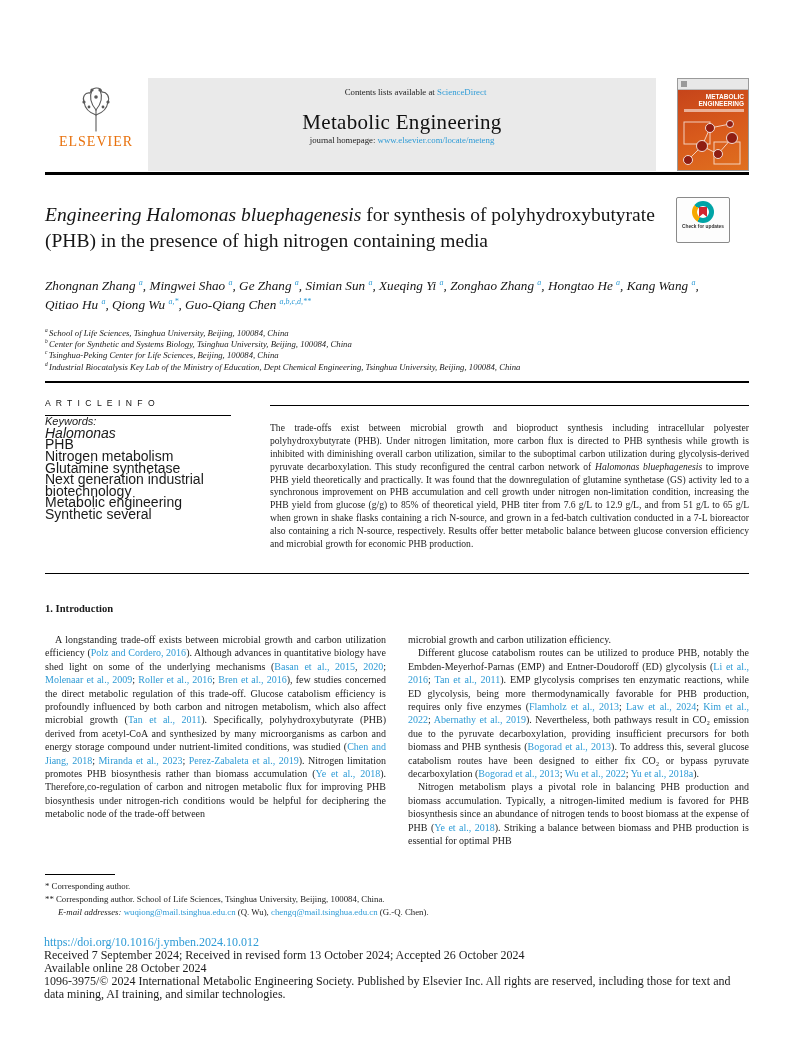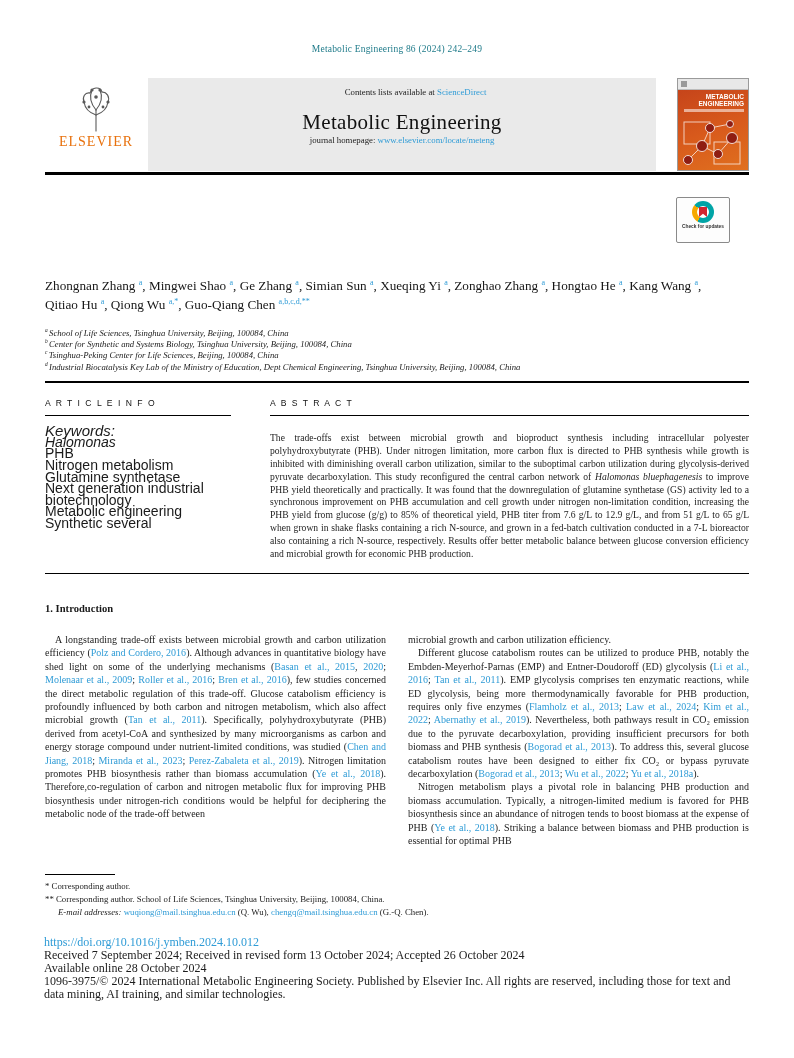--- a/index.html
+++ b/index.html
@@ -32,31 +32,31 @@
   .title{position:absolute;left:45px;top:202px;width:628px;font-size:19.5px;line-height:26px;color:#151515;}
   .badge{position:absolute;left:676px;top:197px;width:54px;height:46px;border:1.5px solid #8a8a8a;
          border-radius:2px;background:#fdfdfd;text-align:center;box-sizing:border-box;cursor:pointer;}
   .cm-circle{width:22px;height:22px;border-radius:50%;margin:3px auto 1px;
              background:conic-gradient(from 210deg,#f6a800 0 100deg,#00a4a6 100deg 360deg);position:relative;}
   .cm-circle:after{content:"";position:absolute;left:5px;top:5px;width:12px;height:12px;border-radius:50%;background:#fff;}
   .cm-flag{position:absolute;left:7px;top:6px;width:8px;height:10px;background:#d22630;z-index:2;
            clip-path:polygon(0 0,100% 0,100% 100%,50% 68%,0 100%);}
   .badge-label{font-family:"Liberation Sans",sans-serif;font-weight:bold;font-size:4.8px;line-height:5.6px;color:#333;}
   
-  .authors{position:absolute;left:45px;top:277px;width:688px;font-size:13.2px;line-height:18.5px;color:#151515;}
+  .authors{position:absolute;left:45px;top:277px;width:688px;font-size:13.2px;line-height:18.5px;color:#151515;font-style:italic;}
   .authors sup{font-size:8px;}
   .affils{position:absolute;left:45px;top:328px;width:700px;font-size:8.7px;line-height:11.2px;}
   .affils .row{font-style:italic;}
   .rule1{position:absolute;left:45px;top:381px;width:704px;height:1.5px;background:#000;}
   
   .sec-head{font-family:"Liberation Sans",sans-serif;font-size:8.6px;letter-spacing:1.5px;color:#111;}
   .headrule{height:1.2px;background:#000;margin-top:7px;}
   .artinfo{position:absolute;left:45px;top:398px;width:192px;}
   .artinfo .headrule{width:186px;}
-  .kw-label{margin-top:9px;font-family:"Liberation Sans",sans-serif;font-size:15px;font-style:italic;line-height:11.6px;}
+  .kw-label{font-family:"Liberation Sans",sans-serif;font-size:11px;font-style:italic;line-height:11.6px;}
   .kw{font-family:Liberation Sans, sans-serif;font-size:14px;line-height:11.6px;}
   .abstract{position:absolute;left:270px;top:398px;width:479px;}
   .abs-text{margin-top:16px;font-size:9.6px;line-height:12.85px;text-align:justify;color:#1c1c1c;}
   .rule2{position:absolute;left:45px;top:573px;width:704px;height:1.1px;background:#000;}
   
   .intro-head{position:absolute;left:45px;top:603px;font-size:10.6px;font-weight:bold;}
   .col{position:absolute;top:633px;width:341px;font-size:10px;line-height:13.4px;text-align:justify;color:#1c1c1c;}
   .col-left{left:45px;}
   .col-right{left:408px;}
   .col p{margin:0;}
@@ -66,21 +66,20 @@
   .fn-rule{width:70px;height:1px;background:#000;margin-bottom:5px;}
   .fn{font-size:8.8px;line-height:13px;color:#1c1c1c;}
   .fn-email{padding-left:13px;}
   .footer{position:absolute;left:44px;top:936px;width:704px;font-size:12px;line-height:13px;color:#1c1c1c;}
 </style>
 </head>
 <body>
 
 <div class="page">
 
-  <div class="citation">Metabolic Engineering 86 (2024) 242–249</div>
 
   <div class="header">
     <div class="logo-block">
       <svg width="42" height="50" viewBox="0 0 42 50">
         <g stroke="#5a5a5a" fill="none" stroke-width="1.1" stroke-linecap="round">
           <path d="M21 48 V27"></path>
           <path d="M21 32 C15 30 10 26 9 19"></path>
           <path d="M21 32 C27 30 32 26 33 19"></path>
           <path d="M21 27 C16 21 14 14 17 7"></path>
           <path d="M21 27 C26 21 28 14 25 7"></path>
@@ -123,20 +122,21 @@
             <circle cx="52" cy="22" r="5.5"></circle>
           <circle cx="30" cy="12" r="4.5"></circle>
             <circle cx="50" cy="8" r="3.5"></circle>
         </g>
       </svg>
     </div>
   </div>
 
   <div class="thickrule"></div>
 
+  <div class="title"><span class="it">Engineering Halomonas bluephagenesis</span><span> for synthesis of polyhydroxybutyrate (PHB) in the presence of high nitrogen containing media</span></div>
 
   <div class="badge">
     <div class="cm-circle">
       <div class="cm-flag"></div>
     </div>
     <div class="badge-label">Check for updates</div>
   </div>
 
   <div class="authors"><span>Zhongnan Zhang </span><sup class="lnk">a</sup><span>, Mingwei Shao </span><sup class="lnk">a</sup><span>, Ge Zhang </span><sup class="lnk">a</sup><span>, Simian Sun </span><sup class="lnk">a</sup><span>, Xueqing Yi </span><sup class="lnk">a</sup><span>, Zonghao Zhang </span><sup class="lnk">a</sup><span>, Hongtao He </span><sup class="lnk">a</sup><span>, Kang Wang </span><sup class="lnk">a</sup><span>, Qitiao Hu </span><sup class="lnk">a</sup><span>, Qiong Wu </span><sup class="lnk">a,*</sup><span>, Guo-Qiang Chen </span><sup class="lnk">a,b,c,d,**</sup></div>
 
@@ -156,21 +156,20 @@
     <div class="kw it">Halomonas</div>
     <div class="kw">PHB</div>
     <div class="kw">Nitrogen metabolism</div>
     <div class="kw">Glutamine synthetase</div>
     <div class="kw">Next generation industrial biotechnology</div>
     <div class="kw">Metabolic engineering</div>
     <div class="kw">Synthetic several</div>
   </div>
 
   <div class="abstract">
-    <div class="sec-head">A B S T R A C T</div>
     <div class="headrule"></div>
     <div class="abs-text"><span>The trade-offs exist between microbial growth and bioproduct synthesis including intracellular polyester polyhydroxybutyrate (PHB). Under nitrogen limitation, more carbon flux is directed to PHB synthesis while growth is inhibited with diminishing overall carbon utilization, similar to the suboptimal carbon utilization during glycolysis-derived pyruvate decarboxylation. This study reconfigured the central carbon network of </span><span class="it">Halomonas bluephagenesis</span><span> to improve PHB yield theoretically and practically. It was found that the downregulation of glutamine synthetase (GS) activity led to a synchronous improvement on PHB accumulation and cell growth under nitrogen non-limitation condition, increasing the PHB yield from glucose (g/g) to 85% of theoretical yield, PHB titer from 7.6 g/L to 12.9 g/L, and from 51 g/L to 65 g/L when grown in shake flasks containing a rich N-source, and grown in a fed-batch cultivation conducted in a 7-L bioreactor also containing a rich N-source, respectively. Results offer better metabolic balance between glucose conversion efficiency and microbial growth for economic PHB production.</span></div>
   </div>
 
   <div class="rule2"></div>
 
   <div class="intro-head">1. Introduction</div>
 
   <div class="col col-left">
     <p class="indent"><span>A longstanding trade-off exists between microbial growth and carbon utilization efficiency (</span><span class="lnk">Polz and Cordero, 2016</span><span>). Although advances in quantitative biology have shed light on some of the underlying mechanisms (</span><span class="lnk">Basan et al., 2015</span><span>, </span><span class="lnk">2020</span><span>; </span><span class="lnk">Molenaar et al., 2009</span><span>; </span><span class="lnk">Roller et al., 2016</span><span>; </span><span class="lnk">Bren et al., 2016</span><span>), few studies concerned the direct metabolic regulation of this trade-off. Glucose catabolism efficiency is profoundly influenced by both carbon and nitrogen metabolism, which also affect microbial growth (</span><span class="lnk">Tan et al., 2011</span><span>). Specifically, polyhydroxybutyrate (PHB) derived from acetyl-CoA and synthesized by many microorganisms as carbon and energy storage compound under nutrient-limited conditions, was studied (</span><span class="lnk">Chen and Jiang, 2018</span><span>; </span><span class="lnk">Miranda et al., 2023</span><span>; </span><span class="lnk">Perez-Zabaleta et al., 2019</span><span>). Nitrogen limitation promotes PHB biosynthesis rather than biomass accumulation (</span><span class="lnk">Ye et al., 2018</span><span>). Therefore,co-regulation of carbon and nitrogen metabolic flux for improving PHB biosynthesis under nitrogen-rich conditions would be helpful for deciphering the metabolic node of the trade-off between</span></p>

